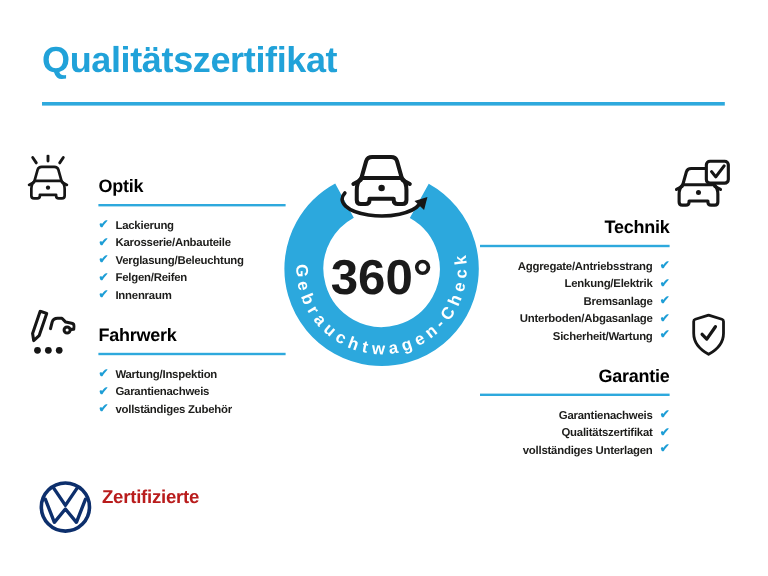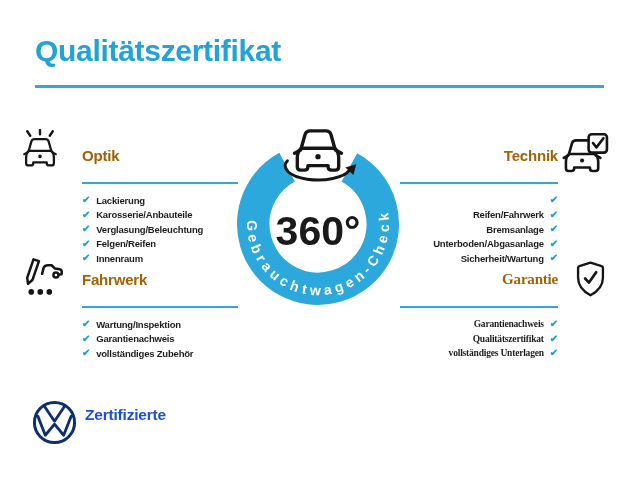--- a/index.html
+++ b/index.html
@@ -9,44 +9,44 @@
   }
   
   .title{
     position:absolute;left:35px;top:34px;margin:0;
     font-size:30px;font-weight:bold;letter-spacing:-0.3px;color:#21a2d9;
   }
   .title-rule{position:absolute;left:35px;top:85px;width:569px;height:3px;background:#2ea9dd;}
   
   .cat{position:absolute;}
   .cat-title{
-    margin:0;font-size:15px;font-weight:bold;color:#a16207;letter-spacing:-0.2px;
-    padding-bottom:18px;border-bottom:2px solid #2ea9dd;
+    margin:0;font-size:15px;font-weight:bold;color:#000000;letter-spacing:-0.2px;
+    padding-bottom:6px;border-bottom:2px solid #2ea9dd;
   }
   .items{list-style:none;margin:9px 0 0 0;padding:0;}
   .item{display:flex;align-items:center;gap:6px;height:14.5px;font-size:9.5px;font-weight:bold;letter-spacing:-0.2px;}
   .check{color:#1e9ed6;font-size:10px;line-height:10px;flex:0 0 auto;}
   .cat-optik{left:82px;top:147px;width:156px;}
   .cat-technik{right:82px;top:147px;width:158px;}
   .cat-wartung{left:82px;top:271px;width:156px;}
-  .cat-garantie{right:82px;top:271px;width:158px;font-family:Liberation Serif, serif;}
-  .cat-right .cat-title{text-align:right;}
+  .cat-garantie{right:82px;top:271px;width:158px;}
+  .cat-right .cat-title{text-align:right;margin-top:34px;}
   .cat-right .item{flex-direction:row-reverse;justify-content:flex-start;}
   
   .icon-abs{position:absolute;}
   .ic-optik{left:22px;top:129px;width:36px;height:39px;}
   .ic-technik{left:561px;top:133px;width:50px;height:41px;}
   .ic-wartung{left:23px;top:258px;width:40px;height:38px;}
   .ic-garantie{left:576px;top:261px;width:29px;height:36px;}
   .center-graphic{position:absolute;left:220px;top:106px;width:200px;height:212px;}
   
   .vw-logo{position:absolute;left:32px;top:400px;width:45px;height:45px;}
   .footer-text{
     position:absolute;left:85px;top:407px;
-    font-size:15.5px;font-weight:bold;line-height:16.5px;color:#1d4ed8;letter-spacing:-0.2px;
+    font-size:15.5px;font-weight:bold;line-height:16.5px;color:#b91c1c;letter-spacing:-0.2px;
   }
 </style>
 </head>
 <body>
 
 <div class="page">
 
   <svg width="0" height="0" style="position:absolute" aria-hidden="true">
     <defs>
       <symbol id="car-front" viewBox="0 0 48 42">
@@ -114,24 +114,25 @@
           <span>Innenraum</span>
         </li>
     </ul>
   </section>
 
   <section class="cat cat-right cat-technik">
     <h2 class="cat-title">Technik</h2>
     <ul class="items">
       <li class="item">
           <span class="check">✔</span>
-        </li>
-      <li class="item">
-          <span class="check">✔</span>
-          <span>Reifen/Fahrwerk</span>
+          <span>Aggregate/Antriebsstrang</span>
+        </li>
+      <li class="item">
+          <span class="check">✔</span>
+          <span>Lenkung/Elektrik</span>
         </li>
       <li class="item">
           <span class="check">✔</span>
           <span>Bremsanlage</span>
         </li>
       <li class="item">
           <span class="check">✔</span>
           <span>Unterboden/Abgasanlage</span>
         </li>
       <li class="item">

